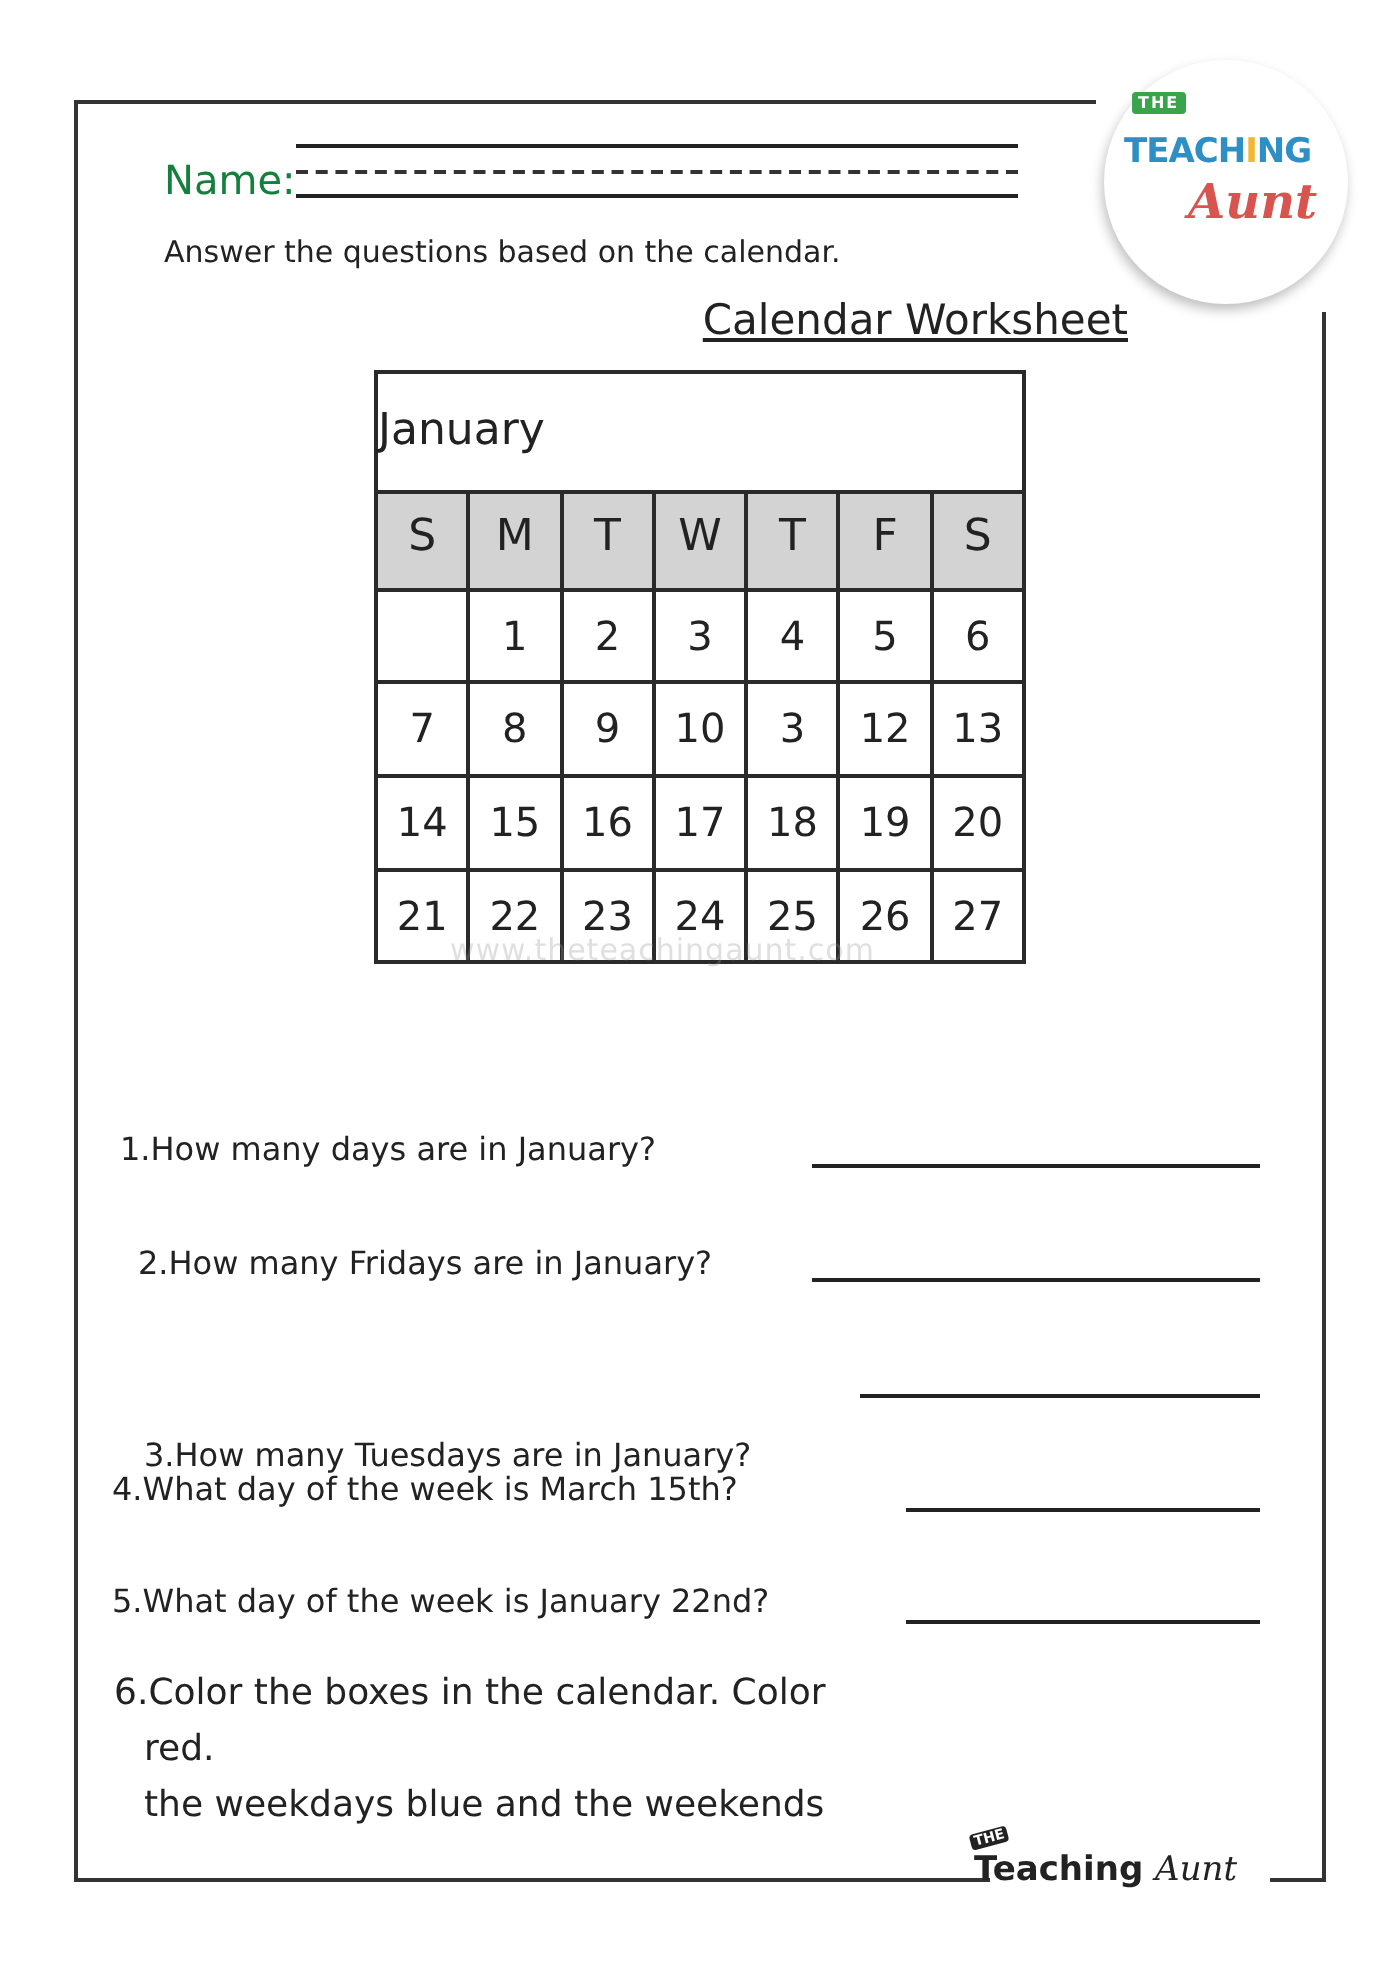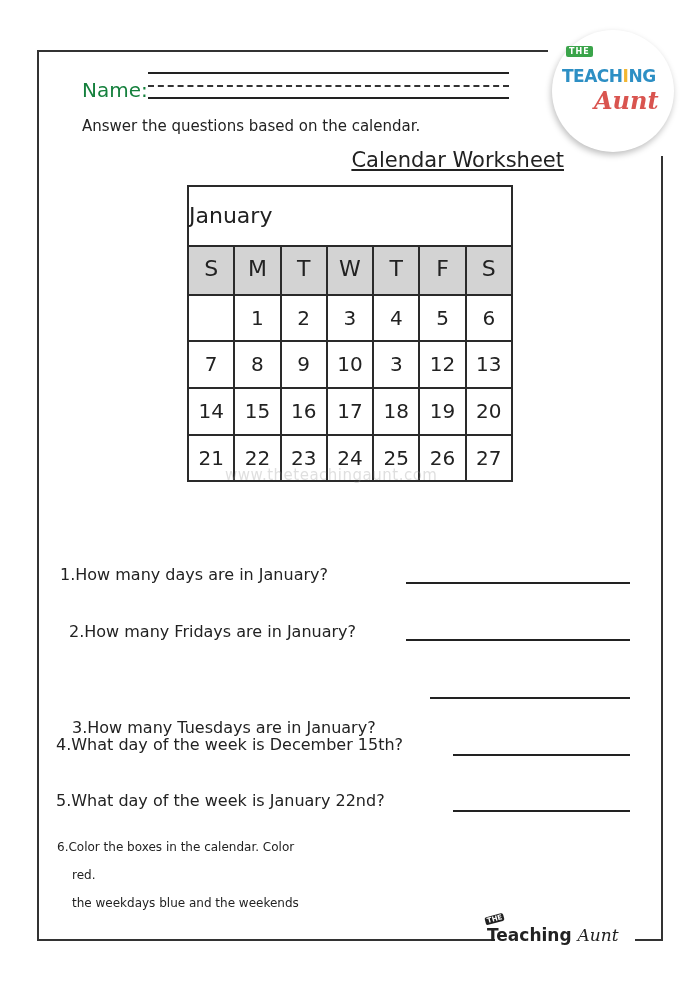--- a/index.html
+++ b/index.html
@@ -42,21 +42,21 @@
     .cal-row.first { border-top: none; }
     .cal-cell { flex: 1; border-left: 2px solid #2a2a2a; text-align: center; font-size: 20px; line-height: 44px; color: #222; }
     .cal-cell:first-child { border-left: none; }
     .cal-row.header .cal-cell { background: #d3d3d3; font-size: 22px; }
 
     .watermark { position: absolute; left: 225px; top: 466px; font-size: 15px; color: rgba(150,150,150,0.3); letter-spacing: 0.5px; }
 
     .question { position: absolute; font-size: 16px; color: #222; white-space: nowrap; text-align: right; }
     .answer-line { position: absolute; height: 0; border-top: 2px solid #222; }
 
-    .q6 { position: absolute; left: 57px; top: 833px; font-size: 12px; line-height: 28px; color: #222; width: 380px; }
+    .q6 { position: absolute; left: 57px; top: 833px; font-size: 18px; line-height: 28px; color: #222; width: 380px; }
     .q6 .indent { padding-left: 15px; display: block; }
 
     .footer-logo { position: absolute; left: 487px; top: 925px; font-size: 17px; font-weight: bold; color: #222; }
     .footer-logo .the { font-size: 7px; position: absolute; left: -2px; top: -10px; background: #222; color: #fff; padding: 0 2px; border-radius: 2px; transform: rotate(-15deg); }
     .footer-logo .aunt { font-family: "DejaVu Serif", serif; font-style: italic; font-weight: normal; }
   </style>
 </head>
 <body>
 
 <div class="frame"></div>
@@ -130,21 +130,21 @@
 
 <div class="question" style="left:60px; top:565px;"><span>1.</span><span>How many days are in January?</span></div>
 <div class="answer-line" style="left:406px; top:582px; width:224px;"></div>
 
 <div class="question" style="left:56px; top:622px;margin-left:13px;"><span>2.</span><span>How many Fridays are in January?</span></div>
 <div class="answer-line" style="left:406px; top:639px; width:224px;"></div>
 
 <div class="question" style="left:56px; top:718px;margin-left:16px;"><span>3.</span><span>How many Tuesdays are in January?</span></div>
 <div class="answer-line" style="left:430px; top:697px; width:200px;"></div>
 
-<div class="question" style="left:56px; top:735px;"><span>4.</span><span>What day of the week is December 15th?</span></div>
+<div class="question" style="left:56px; top:735px;"><span>4.</span><span>What day of the week is March 15th?</span></div>
 <div class="answer-line" style="left:453px; top:754px; width:177px;"></div>
 
 <div class="question" style="left:56px; top:791px;"><span>5.</span><span>What day of the week is January 22nd?</span></div>
 <div class="answer-line" style="left:453px; top:810px; width:177px;"></div>
 
 <div class="q6">
   <span>6.</span><span>Color the boxes in the calendar. Color</span>
   <span class="indent">red.</span>
   <span class="indent">the weekdays blue and the weekends</span>
 </div>

